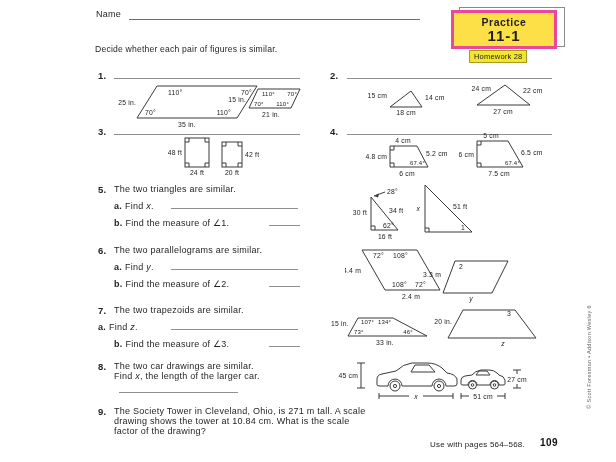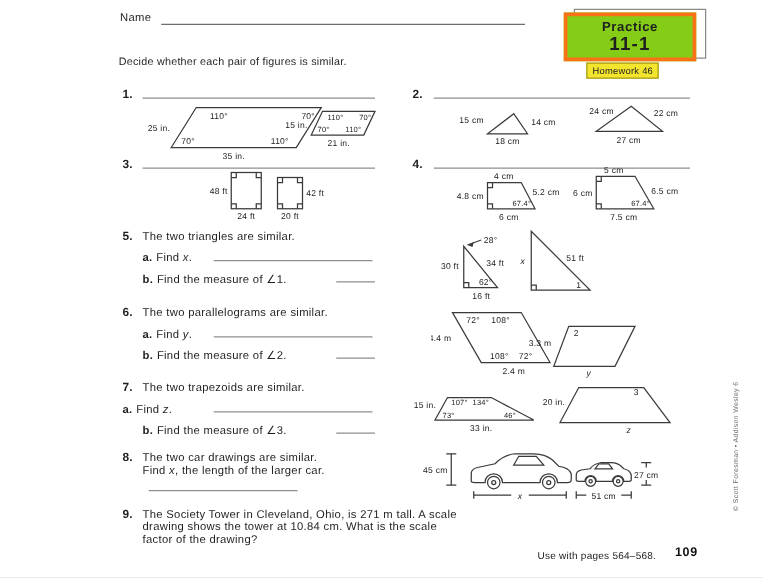--- a/index.html
+++ b/index.html
@@ -7,21 +7,21 @@
         font-family:"Liberation Sans",sans-serif;color:#1f1f1f;}
   .abs{position:absolute;}
   .txt{font-size:9px;letter-spacing:.25px;color:#1f1f1f;white-space:nowrap;}
   .txt9{font-size:8.6px;letter-spacing:.2px;}
   .num{font-weight:bold;font-size:9.5px;letter-spacing:.2px;}
   .sub{font-weight:bold;font-size:9px;margin-right:3px;}
   .rule{border-bottom:1.2px solid #8f8f8f;height:0;}
   .namerule{border-bottom:1px solid #6d6d6d;height:0;}
   .title{font-size:14.5px;font-weight:bold;letter-spacing:.6px;color:#111;}
   .pbox-shadow{border:1px solid #8a8a8a;background:#fff;}
-  .pbox{border:3px solid #f97316;background:#84cc16;text-align:center;}
+  .pbox{border:3px solid #ec4899;background:#fde047;text-align:center;}
   .pbox .l1{font-size:10.5px;font-weight:bold;letter-spacing:.5px;margin-top:3px;}
   .pbox .l2{font-size:15px;font-weight:bold;letter-spacing:1px;line-height:15px;}
   .hw{background:#f3e52e;border:1px solid #a79b1e;font-size:7.5px;letter-spacing:.2px;
       color:#222;padding:1px 4px;white-space:nowrap;}
   .fig polygon,.fig path,.fig line,.fig rect,.fig circle{fill:none;stroke:#3a3a3a;stroke-width:1;}
   .fig text{fill:#222;stroke:none;font-size:6.8px;font-family:"Liberation Sans",sans-serif;letter-spacing:.2px;}
   .fig text.t6{font-size:6px;}
   .fig text.it{font-style:italic;}
   .fig .dot{fill:#3a3a3a;stroke:none;}
   .foot{font-size:8px;letter-spacing:.2px;color:#222;}
@@ -36,21 +36,21 @@
 <div class="page">
 
   <div class="abs txt" style="left:96px;top:9px;">Name</div>
   <div class="abs namerule" style="left:129px;top:19px;width:291px;"></div>
 
   <div class="abs pbox-shadow" style="left:459px;top:7px;width:104px;height:38px;"></div>
   <div class="abs pbox" style="left:451px;top:10px;width:100px;height:33px;">
     <div class="l1">Practice</div>
     <div class="l2">11-1</div>
   </div>
-  <div class="abs hw" style="left:469px;top:50px;">Homework 46</div>
+  <div class="abs hw" style="left:469px;top:50px;">Homework 28</div>
 
   <div class="abs txt9" style="left:95px;top:44px;">Decide whether each pair of figures is similar.</div>
 
   <div class="abs num" style="left:98px;top:70px;">1.</div>
   <div class="abs rule" style="left:114px;top:78px;width:186px;"></div>
   <div class="abs num" style="left:330px;top:70px;">2.</div>
   <div class="abs rule" style="left:347px;top:78px;width:205px;"></div>
   <div class="abs num" style="left:98px;top:126px;">3.</div>
   <div class="abs rule" style="left:114px;top:134px;width:186px;"></div>
   <div class="abs num" style="left:330px;top:126px;">4.</div>

